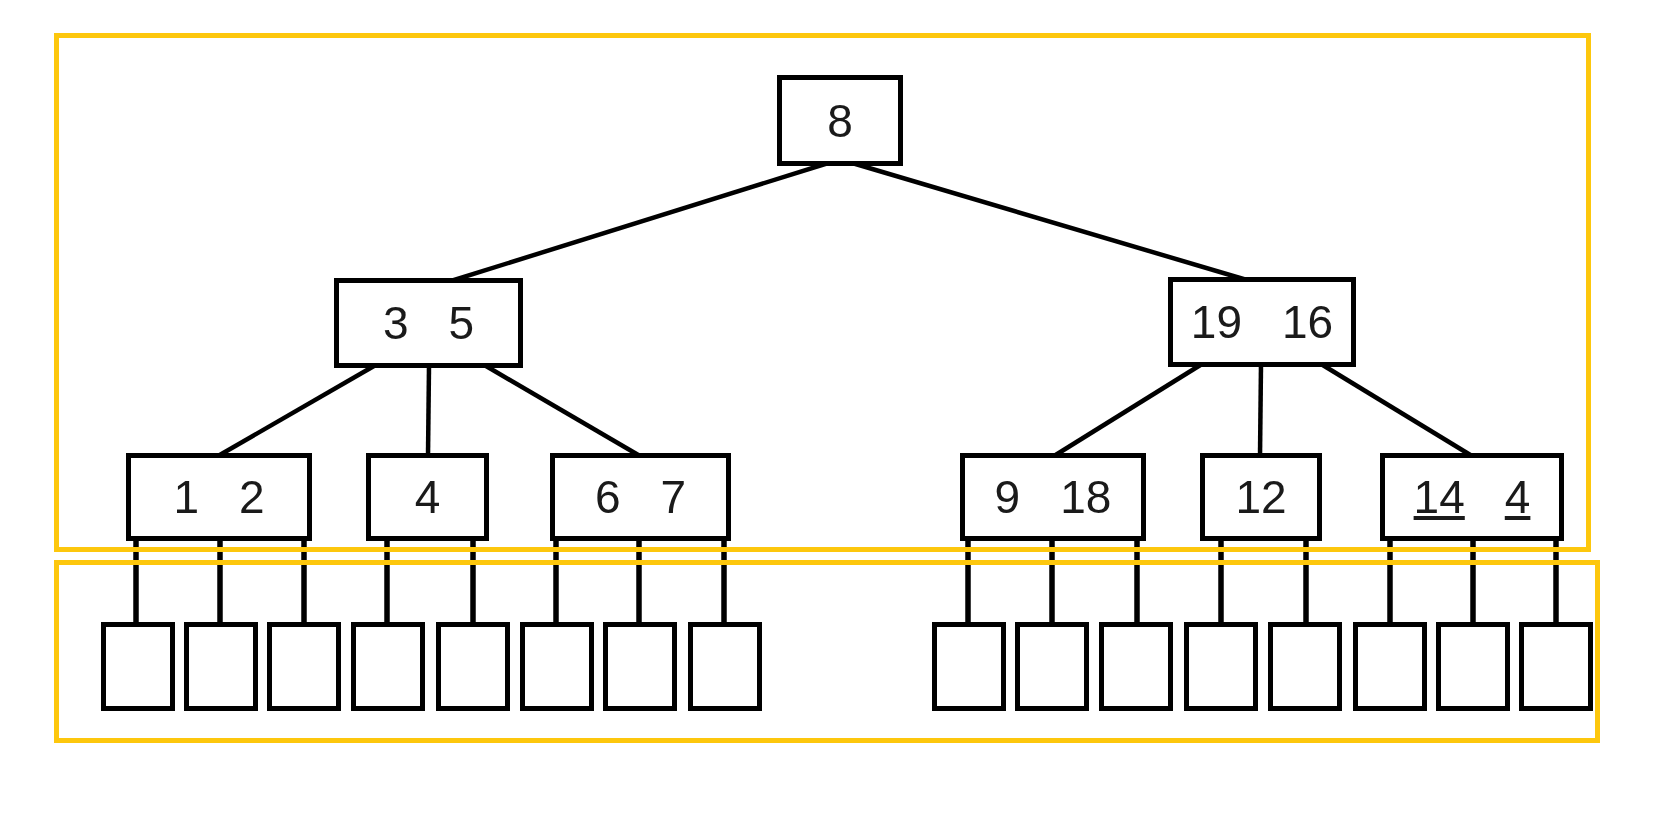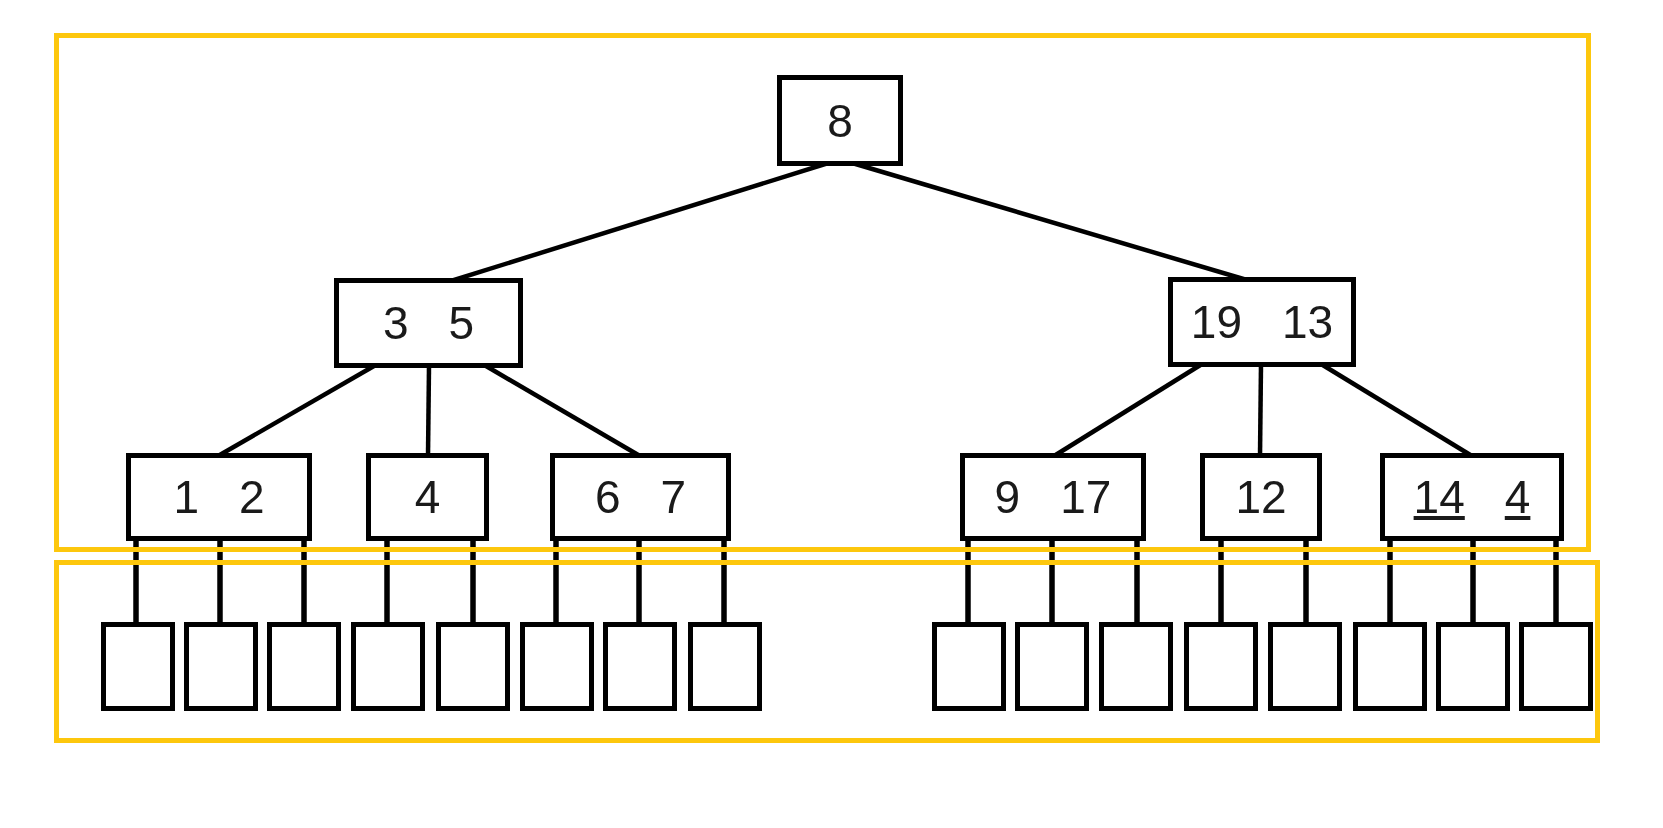--- a/index.html
+++ b/index.html
@@ -98,37 +98,37 @@
   <div class="node" style="left:777px; top:75px; width:126px; height:91px;">
     <span class="key">8</span>
   </div>
 
   <div class="node" style="left:334px; top:278px; width:189px; height:90px;">
     <span class="key">3</span>
     <span class="key">5</span>
   </div>
   <div class="node" style="left:1168px; top:277px; width:188px; height:90px;">
     <span class="key">19</span>
-    <span class="key">13</span>
+    <span class="key">16</span>
   </div>
 
   <div class="node" style="left:126px; top:453px; width:186px; height:88px;">
     <span class="key">1</span>
     <span class="key">2</span>
   </div>
   <div class="node" style="left:366px; top:453px; width:123px; height:88px;">
     <span class="key">4</span>
   </div>
   <div class="node" style="left:550px; top:453px; width:181px; height:88px;">
     <span class="key">6</span>
     <span class="key">7</span>
   </div>
   <div class="node" style="left:960px; top:453px; width:186px; height:88px;">
     <span class="key">9</span>
-    <span class="key">17</span>
+    <span class="key">18</span>
   </div>
   <div class="node" style="left:1200px; top:453px; width:122px; height:88px;align-items:center;">
     <span class="key">12</span>
   </div>
   <div class="node" style="left:1380px; top:453px; width:184px; height:88px;text-decoration:underline;">
     <span class="key">14</span>
     <span class="key">4</span>
   </div>
 
   <div class="leaf-slot" style="left:101px;"></div>

